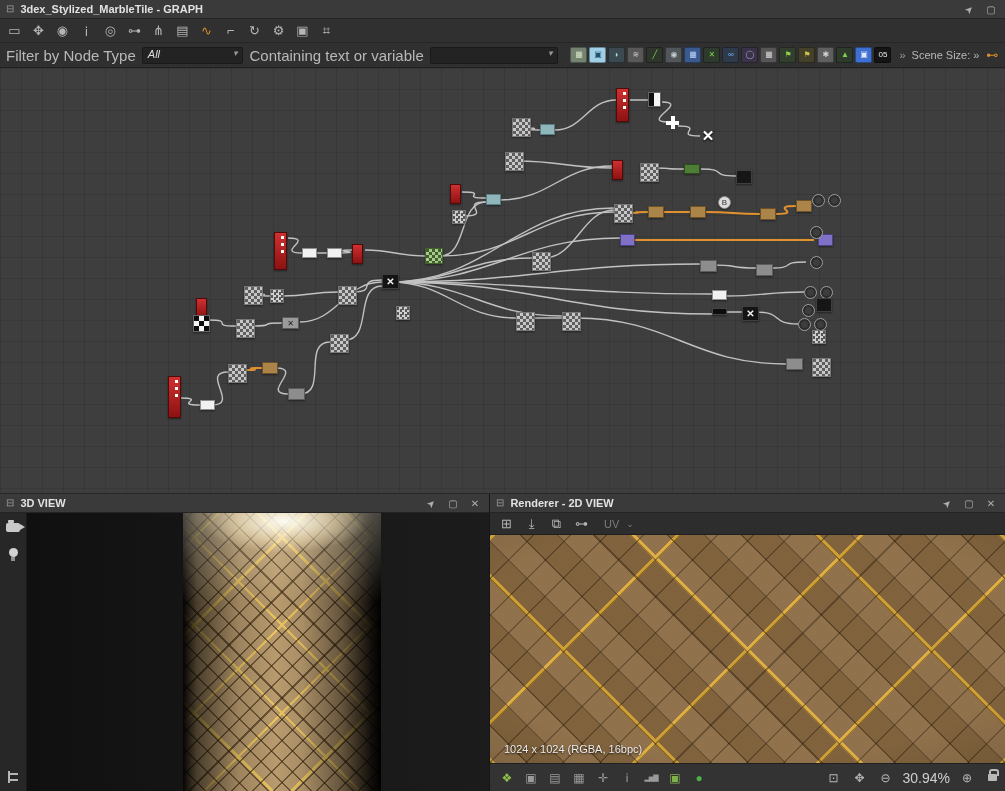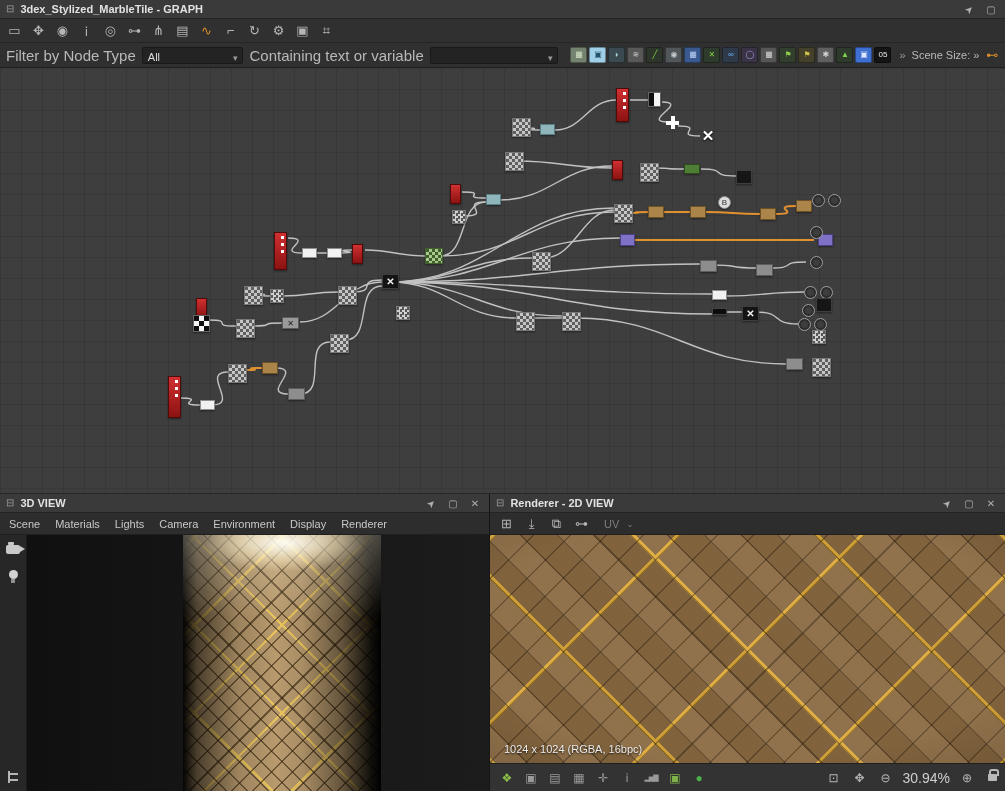--- a/index.html
+++ b/index.html
@@ -15,21 +15,21 @@
   .hicon { color:#b0b0b0; font-size:10px; width:16px; text-align:center; cursor:default; }
   .hicon.pin { display:inline-block; transform:rotate(-45deg); }
   .hicon.orange { color:#d98e2b; font-size:12px; }
 
   
   .graph-panel { position:absolute; top:0; left:0; width:1005px; height:493px; background:#303030; }
   .gtoolbar { height:24px; background:#303030; border-bottom:1px solid #262626; display:flex; align-items:center; padding:0 4px; gap:3px; }
   .tbtn { width:21px; height:20px; display:flex; align-items:center; justify-content:center; color:#b5b5b5; font-size:13px; border-radius:2px; }
   .fbar { height:25px; background:#303030; border-bottom:1px solid #202020; display:flex; align-items:center; padding:0 6px; gap:6px; }
   .flabel { font-size:15px; color:#b8b8b8; white-space:nowrap; }
-  .dd { display:flex; align-items:flex-end; justify-content:space-between; background:#232323; border:1px solid #191919; height:17px; padding:0 5px; font-size:11px; color:#ddd; border-radius:2px; }
+  .dd { display:flex; align-items:flex-start; justify-content:space-between; background:#232323; border:1px solid #191919; height:17px; padding:0 5px; font-size:11px; color:#ddd; border-radius:2px;font-style:italic; }
   .dd1 { width:118px; } .dd2 { width:150px; }
   .caret { color:#9a9a9a; font-size:9px; margin-left:4px; }
   .ficons { display:flex; align-items:center; gap:2px; margin-left:6px; }
   .fic { width:17px; height:16px; border-radius:2px; display:flex; align-items:center; justify-content:center; font-size:8px; line-height:1; border:1px solid rgba(0,0,0,.35); }
   .chev { color:#9a9a9a; font-size:11px; margin-left:2px; }
   .psize { margin-left:auto; font-size:11px; color:#b8b8b8; white-space:nowrap; }
 
   .gcanvas { position:relative; height:425px; overflow:hidden;
     background-color:#3e3e3e;
     background-image: linear-gradient(rgba(0,0,0,.10) 1px, transparent 1px),
@@ -320,29 +320,20 @@
 
     <div class="v3d">
       <div class="phead">
         <span class="picon">⊟</span>
         <span class="ptitle">3D VIEW</span>
         <span class="hspacer"></span>
         <span class="hicon pin">➤</span>
         <span class="hicon">▢</span>
         <span class="hicon">✕</span>
       </div>
-      <div class="menubar" id="menu3d">
-          <div class="mitem">Scene</div>
-          <div class="mitem">Materials</div>
-          <div class="mitem">Lights</div>
-          <div class="mitem">Camera</div>
-          <div class="mitem">Environment</div>
-          <div class="mitem">Display</div>
-          <div class="mitem">Renderer</div>
-        </div>
       <div class="v3d-body">
         <div class="v3d-strip">
           <span class="cam"></span>
           <span class="bulb"></span>
           <span class="tree"></span>
         </div>
         <div class="v3d-viewport">
           <div class="cyl">
             <div class="shade"></div>
             <div class="hilite"></div>

